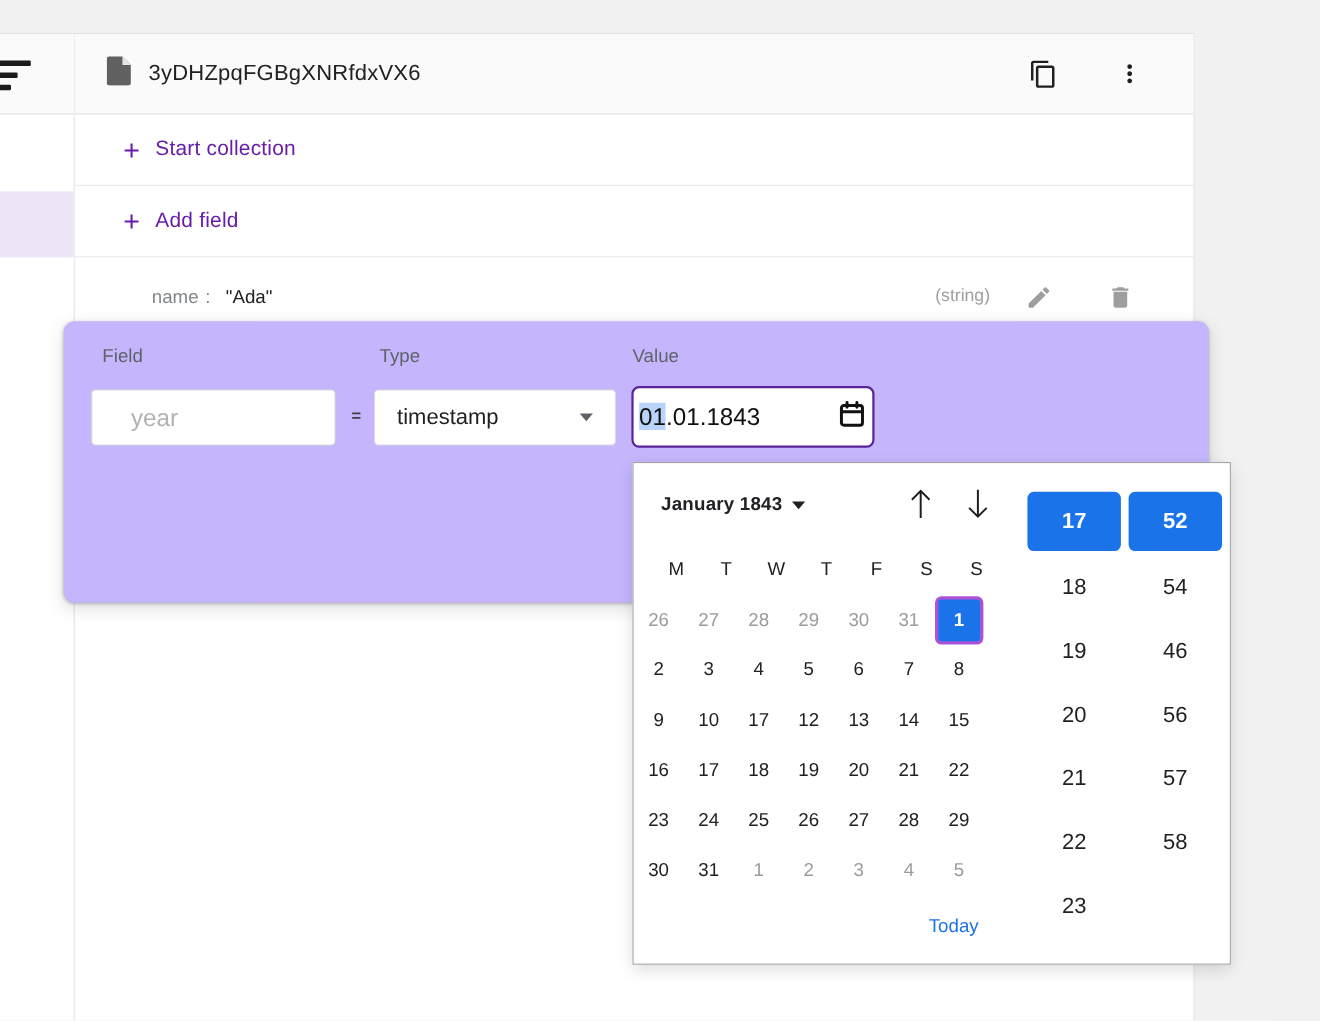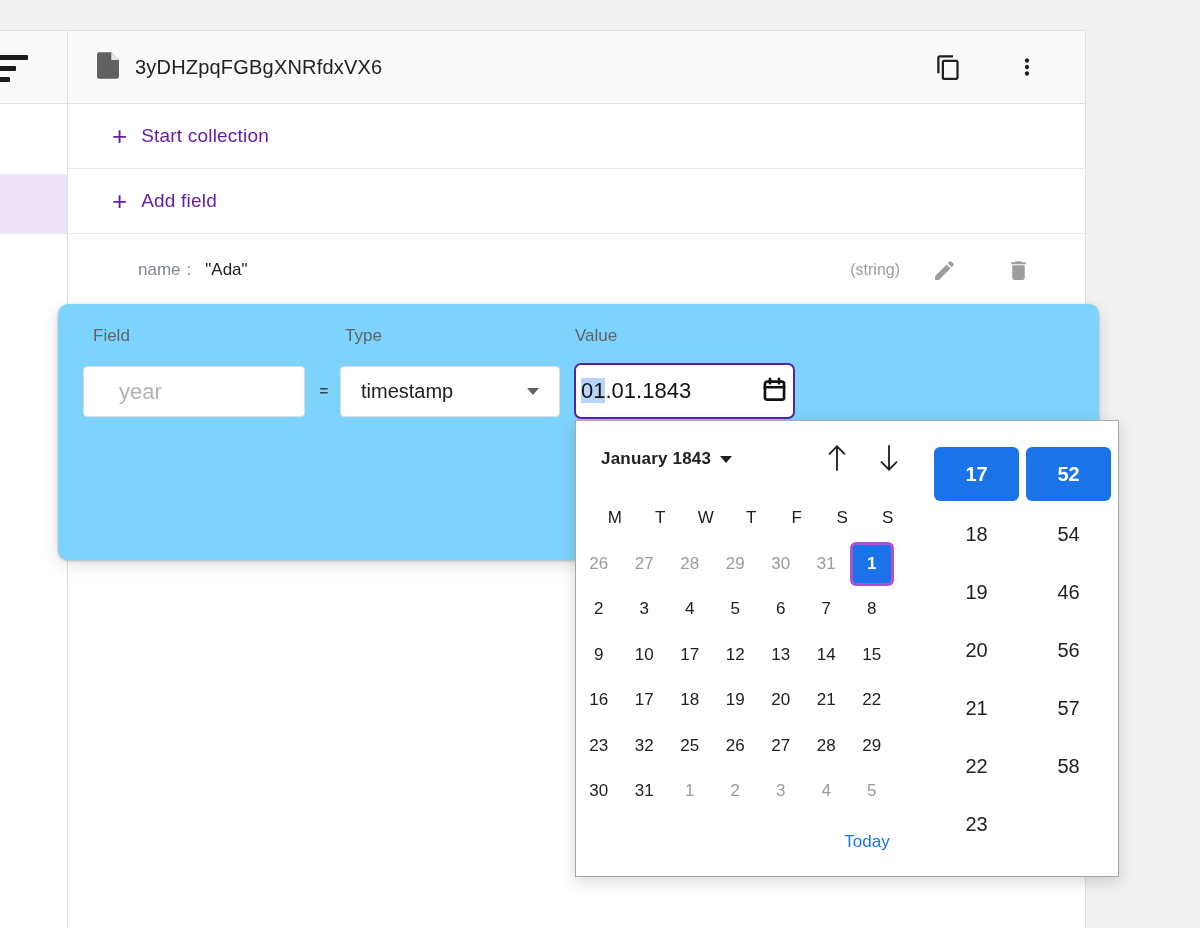--- a/index.html
+++ b/index.html
@@ -34,22 +34,22 @@
 
   .field-row { height:72px; display:flex; align-items:center; padding:0 54px 0 70px; }
   .fname { color:#80868b; font-size:17px; }
   .fcolon { color:#80868b; font-size:17px; margin:0 14px 0 6px; }
   .fvalue { color:#202124; font-size:17px; }
   .ftype  { margin-left:auto; color:#9e9e9e; font-size:16px; }
   .field-row .icon-btn.edit { margin-left:32px; }
   .field-row .icon-btn.del  { margin-left:49px; }
 
   
-  .editor-card { position:absolute; left:58px; top:304px; width:1041px; height:256px;
-                 background:#7dd3fc; border-radius:10px; z-index:5;
+  .editor-card { position:absolute; left:58px; top:292px; width:1041px; height:256px;
+                 background:#c4b5fd; border-radius:10px; z-index:5;
                  box-shadow:0 1px 3px rgba(0,0,0,.22), 0 5px 16px rgba(0,0,0,.13); }
   .ed-label { position:absolute; top:22px; font-size:17px; color:#5f6368; }
   .lbl-field { left:35px; } .lbl-type { left:287px; } .lbl-value { left:517px; }
 
   .ed-input { position:absolute; top:62px; left:25px; width:222px; height:51px;
               border:1px solid #dadce0; border-radius:4px; padding:0 35px;
               font-size:22px; color:#202124; background:#fff; outline:none;
               font-family:"Liberation Sans", sans-serif; }
   .ed-input::placeholder { color:#b2b2b2; }
 
@@ -246,21 +246,21 @@
       <div class="day">14</div>
       <div class="day">15</div>
       <div class="day">16</div>
       <div class="day">17</div>
       <div class="day">18</div>
       <div class="day">19</div>
       <div class="day">20</div>
       <div class="day">21</div>
       <div class="day">22</div>
       <div class="day">23</div>
-      <div class="day">32</div>
+      <div class="day">24</div>
       <div class="day">25</div>
       <div class="day">26</div>
       <div class="day">27</div>
       <div class="day">28</div>
       <div class="day">29</div>
       <div class="day">30</div>
       <div class="day">31</div>
       <div class="day muted">1</div>
       <div class="day muted">2</div>
       <div class="day muted">3</div>

